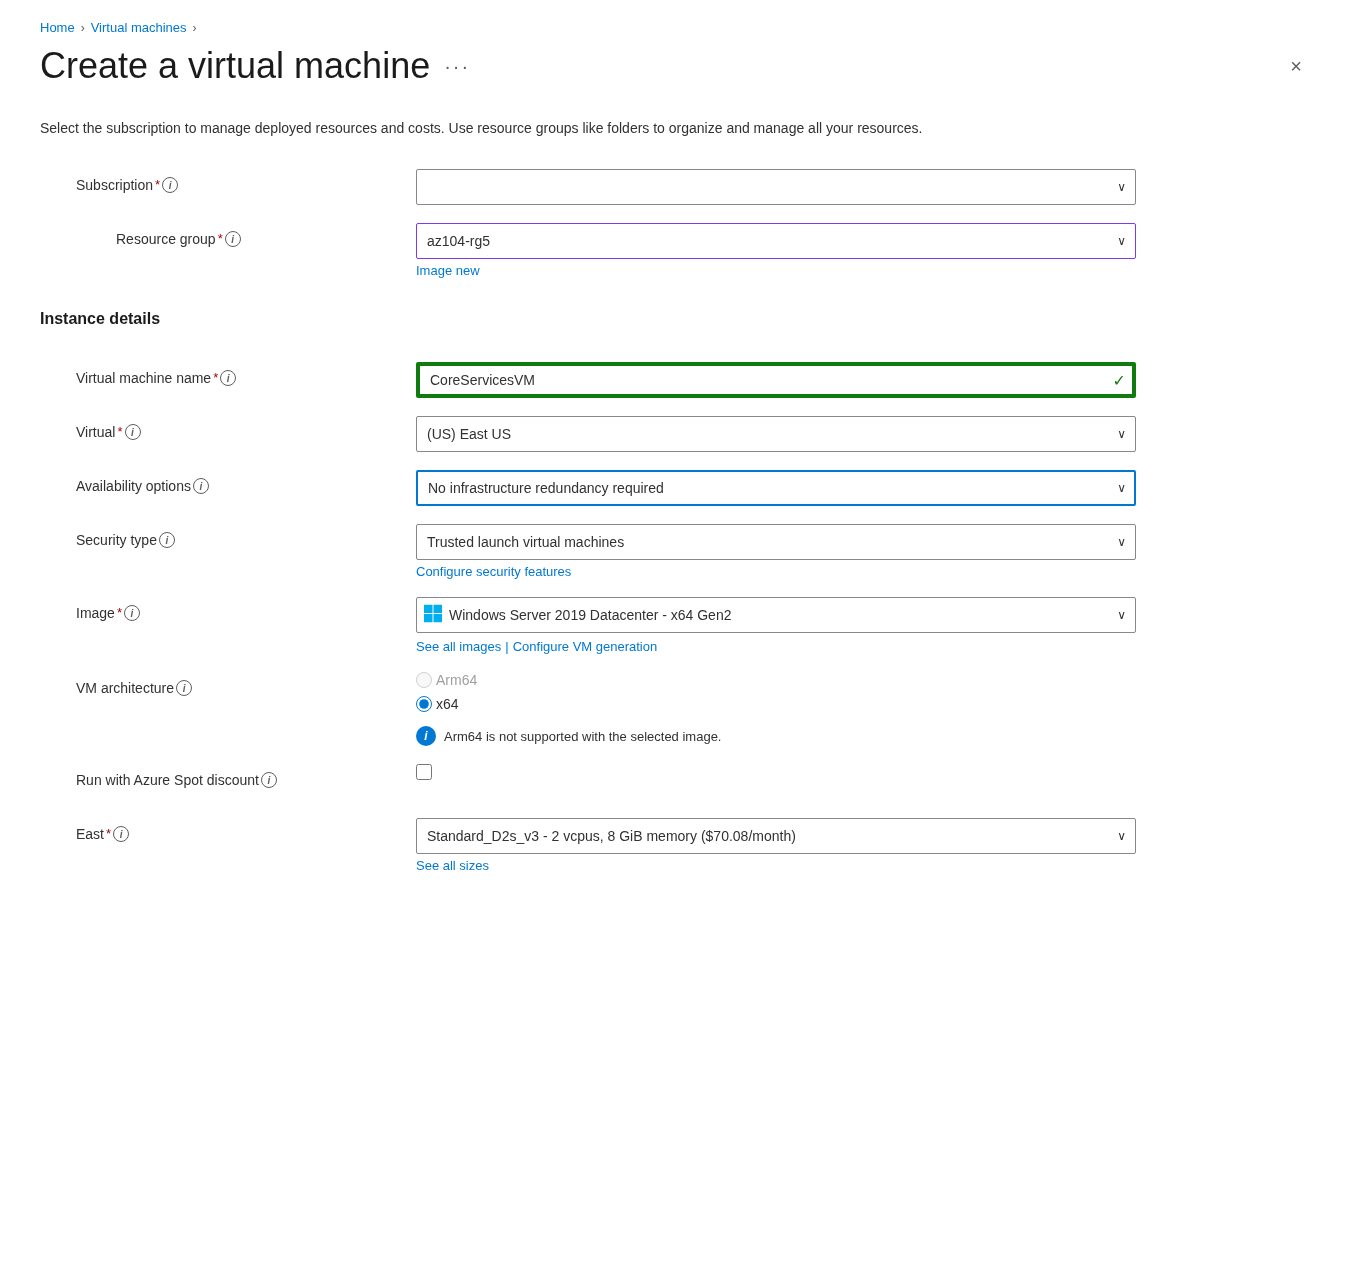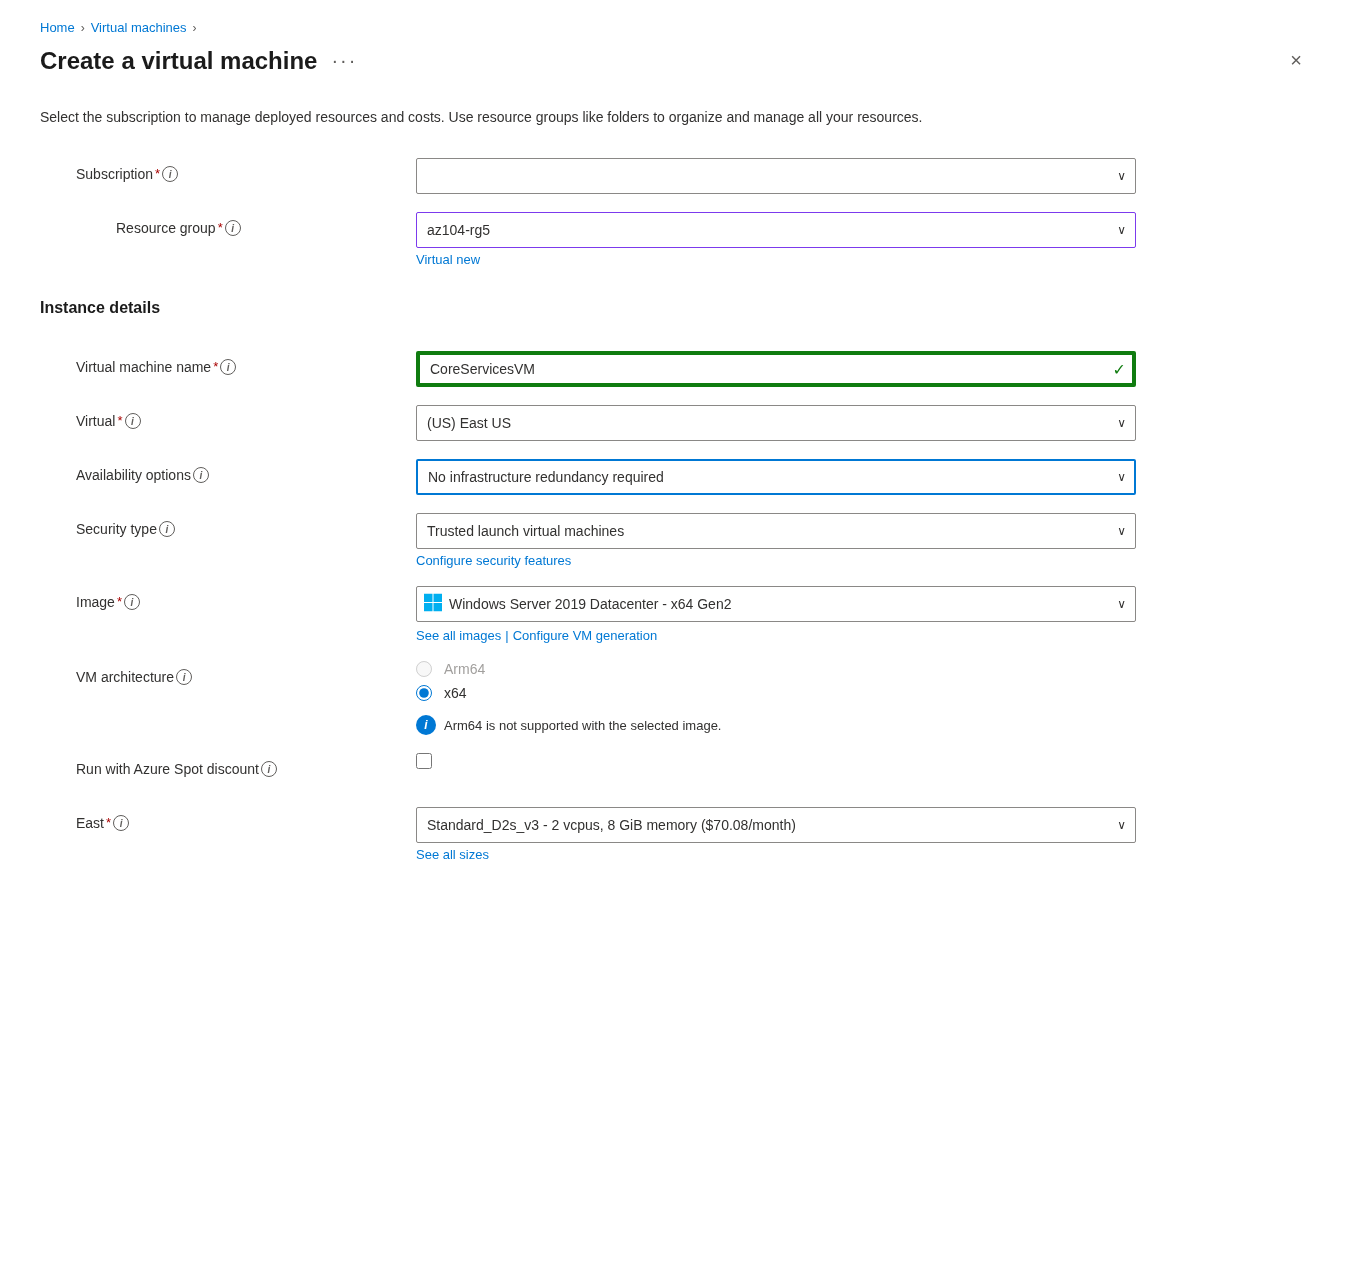--- a/index.html
+++ b/index.html
@@ -37,22 +37,22 @@
       align-items: center;
       justify-content: space-between;
       margin-bottom: 30px;
     }
     .page-title-row {
       display: flex;
       align-items: center;
       gap: 14px;
     }
     .page-title {
-      font-size: 24px;
-      font-weight: 700;
+      font-size: 36px;
+      font-weight: 400;
       color: #1b1b1b;
     }
     .more-options {
       font-size: 20px;
       color: #605e5c;
       cursor: pointer;
       letter-spacing: 2px;
     }
     .close-btn {
       font-size: 20px;
@@ -190,21 +190,21 @@
       margin-top: 10px;
     }
     .radio-group {
       display: flex;
       flex-direction: column;
       gap: 8px;
     }
     .radio-item {
       display: flex;
       align-items: center;
-      gap: 12px;
+      gap: 4px;
       cursor: pointer;
     }
     .radio-item input[type="radio"] {
       width: 16px;
       height: 16px;
       cursor: pointer;
       accent-color: #0078d4;
     }
     .radio-label {
       font-size: 14px;
@@ -303,21 +303,21 @@
         <span class="required-star">*</span>
         <span class="info-icon">i</span>
       </div>
       <div class="form-control-col">
         <div class="dropdown-wrapper active-border">
           <select>
             <option value="az104-rg5" selected="">az104-rg5</option>
           </select>
           <span class="dropdown-chevron">∨</span>
         </div>
-        <a href="#" class="link-blue">Virtual new</a>
+        <a href="#" class="link-blue">Image new</a>
       </div>
     </div>
 
     <div style="margin-top: 16px; margin-bottom: 16px;">
       <div class="section-heading">Instance details</div>
     </div>
 
     <div class="form-row">
       <div class="form-label-col">
         <span>Virtual machine name</span>

